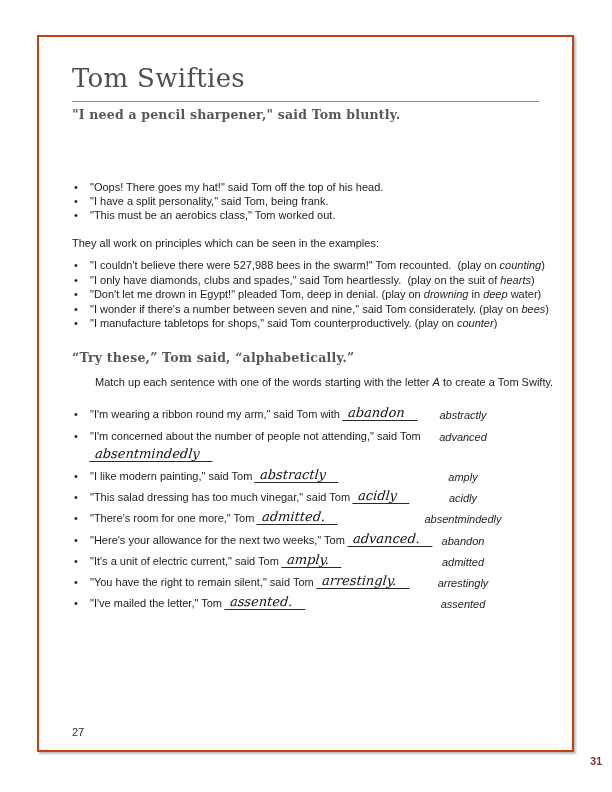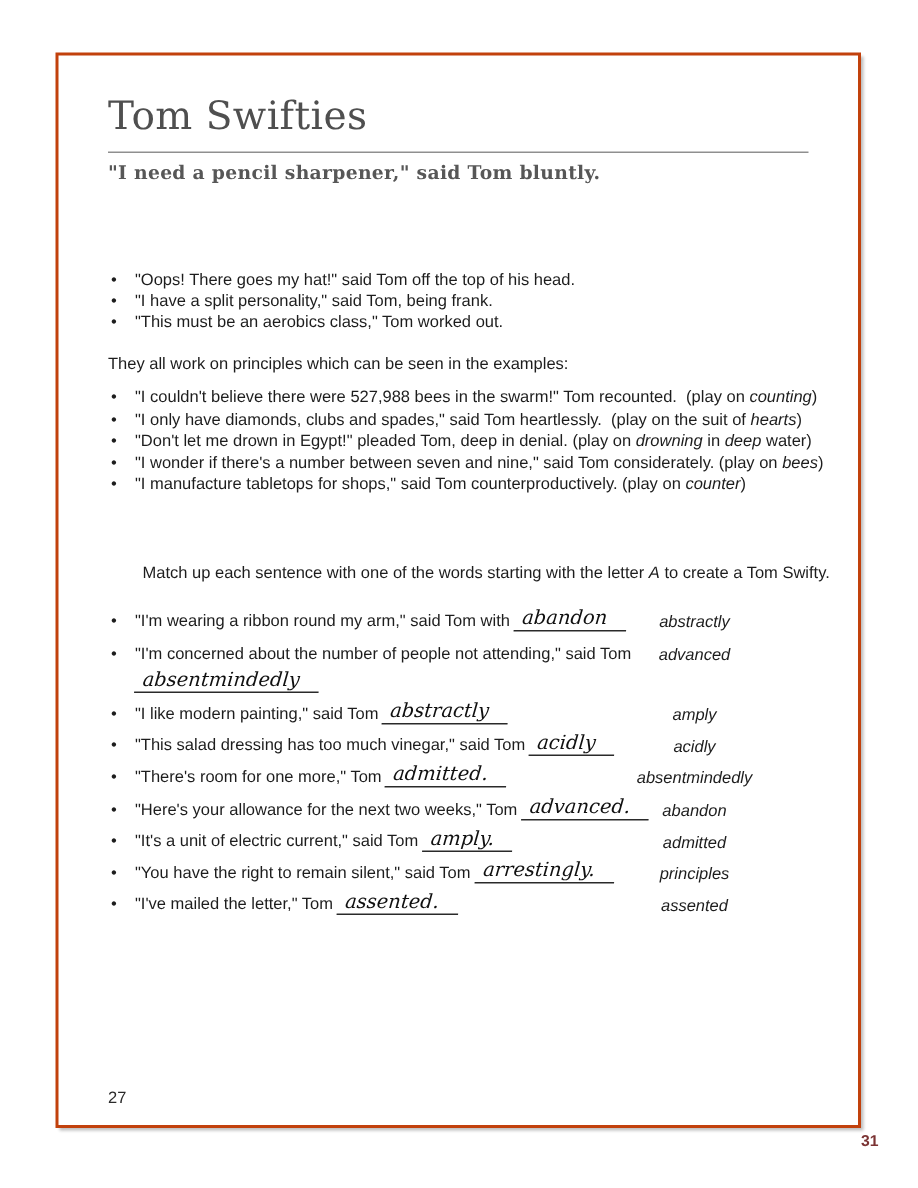--- a/index.html
+++ b/index.html
@@ -31,21 +31,21 @@
   .match{top:367px;left:0;right:-12px;height:235px;}
   .mrow{position:absolute;left:0;right:0;padding-left:18px;font-size:11px;line-height:14px;}
   .sent{white-space:nowrap;}
   .ans{font-family:"DejaVu Serif", serif;font-style:italic;font-size:13px;line-height:13px;
        color:#101010;border-bottom:1px solid #2a2a2a;display:inline-block;
        padding:0 13px 1px 5px;margin-left:3px;transform:skewX(-5deg);position:relative;top:-1px;}
   .two .ans{display:block;width:max-content;margin:5px 0 0 0;}
   .word{position:absolute;left:331px;width:120px;top:1px;text-align:center;
         font-style:italic;font-size:11px;color:#1d1d1d;white-space:nowrap;}
   .pagenum{top:689px;left:0;right:0;text-align:left;font-size:11px;color:#2a2a2a;}
-  .sheetnum{position:absolute;left:574px;top:755px;width:28px;text-align:left;
+  .sheetnum{position:absolute;left:574px;top:755px;width:28px;text-align:right;
             font-size:10.5px;font-weight:bold;color:#7b3333;}
 </style>
 </head>
 <body>
 
 <div class="page">
   <div class="content">
 
     <div class="abs title">Tom Swifties</div>
     <div class="abs rule"></div>
@@ -62,32 +62,33 @@
     <div class="abs body-text principles">They all work on principles which can be seen in the examples:</div>
 
     <div class="abs list list2">
       <div class="li"><span class="blt">•</span><span class="li-text"><span>"I couldn't believe there were 527,988 bees in the swarm!" Tom recounted.&nbsp; (play on </span><i>counting</i><span></span><i></i><span>)</span></span></div>
       <div class="li"><span class="blt">•</span><span class="li-text"><span>"I only have diamonds, clubs and spades," said Tom heartlessly.&nbsp; (play on the suit of </span><i>hearts</i><span></span><i></i><span>)</span></span></div>
       <div class="li"><span class="blt">•</span><span class="li-text"><span>"Don't let me drown in Egypt!" pleaded Tom, deep in denial. (play on </span><i>drowning</i><span> in </span><i>deep</i><span> water)</span></span></div>
       <div class="li"><span class="blt">•</span><span class="li-text"><span>"I wonder if there's a number between seven and nine," said Tom considerately. (play on </span><i>bees</i><span></span><i></i><span>)</span></span></div>
       <div class="li"><span class="blt">•</span><span class="li-text"><span>"I manufacture tabletops for shops," said Tom counterproductively. (play on </span><i>counter</i><span></span><i></i><span>)</span></span></div>
     </div>
 
+    <div class="abs serifhead h2">“Try these,” Tom said, “alphabetically.”</div>
 
     <div class="abs body-text match-intro"><span>Match up each sentence with one of the words starting with the letter </span><i>A</i><span> to create a Tom Swifty.</span></div>
 
     <div class="abs match">
       <div class="mrow" style="top:3px"><span class="blt">•</span><span class="sent"><span>"I'm wearing a ribbon round my arm," said Tom with</span><span class="ans">abandon</span></span><span class="word">abstractly</span></div>
       <div class="mrow two" style="top:25px"><span class="blt">•</span><span class="sent"><span>"I'm concerned about the number of people not attending," said Tom</span><span class="ans">absentmindedly</span></span><span class="word">advanced</span></div>
       <div class="mrow" style="top:65px"><span class="blt">•</span><span class="sent"><span>"I like modern painting," said Tom</span><span class="ans">abstractly</span></span><span class="word">amply</span></div>
       <div class="mrow" style="top:86px"><span class="blt">•</span><span class="sent"><span>"This salad dressing has too much vinegar," said Tom</span><span class="ans">acidly</span></span><span class="word">acidly</span></div>
       <div class="mrow" style="top:107px"><span class="blt">•</span><span class="sent"><span>"There's room for one more," Tom</span><span class="ans">admitted.</span></span><span class="word">absentmindedly</span></div>
       <div class="mrow" style="top:129px"><span class="blt">•</span><span class="sent"><span>"Here's your allowance for the next two weeks," Tom</span><span class="ans">advanced.</span></span><span class="word">abandon</span></div>
       <div class="mrow" style="top:150px"><span class="blt">•</span><span class="sent"><span>"It's a unit of electric current," said Tom</span><span class="ans">amply.</span></span><span class="word">admitted</span></div>
-      <div class="mrow" style="top:171px"><span class="blt">•</span><span class="sent"><span>"You have the right to remain silent," said Tom</span><span class="ans">arrestingly.</span></span><span class="word">principles</span></div>
+      <div class="mrow" style="top:171px"><span class="blt">•</span><span class="sent"><span>"You have the right to remain silent," said Tom</span><span class="ans">arrestingly.</span></span><span class="word">arrestingly</span></div>
       <div class="mrow" style="top:192px"><span class="blt">•</span><span class="sent"><span>"I've mailed the letter," Tom</span><span class="ans">assented.</span></span><span class="word">assented</span></div>
     </div>
 
     <div class="abs pagenum">27</div>
   </div>
 </div>
 
 <div class="sheetnum">31</div>
 
 </body></html>

